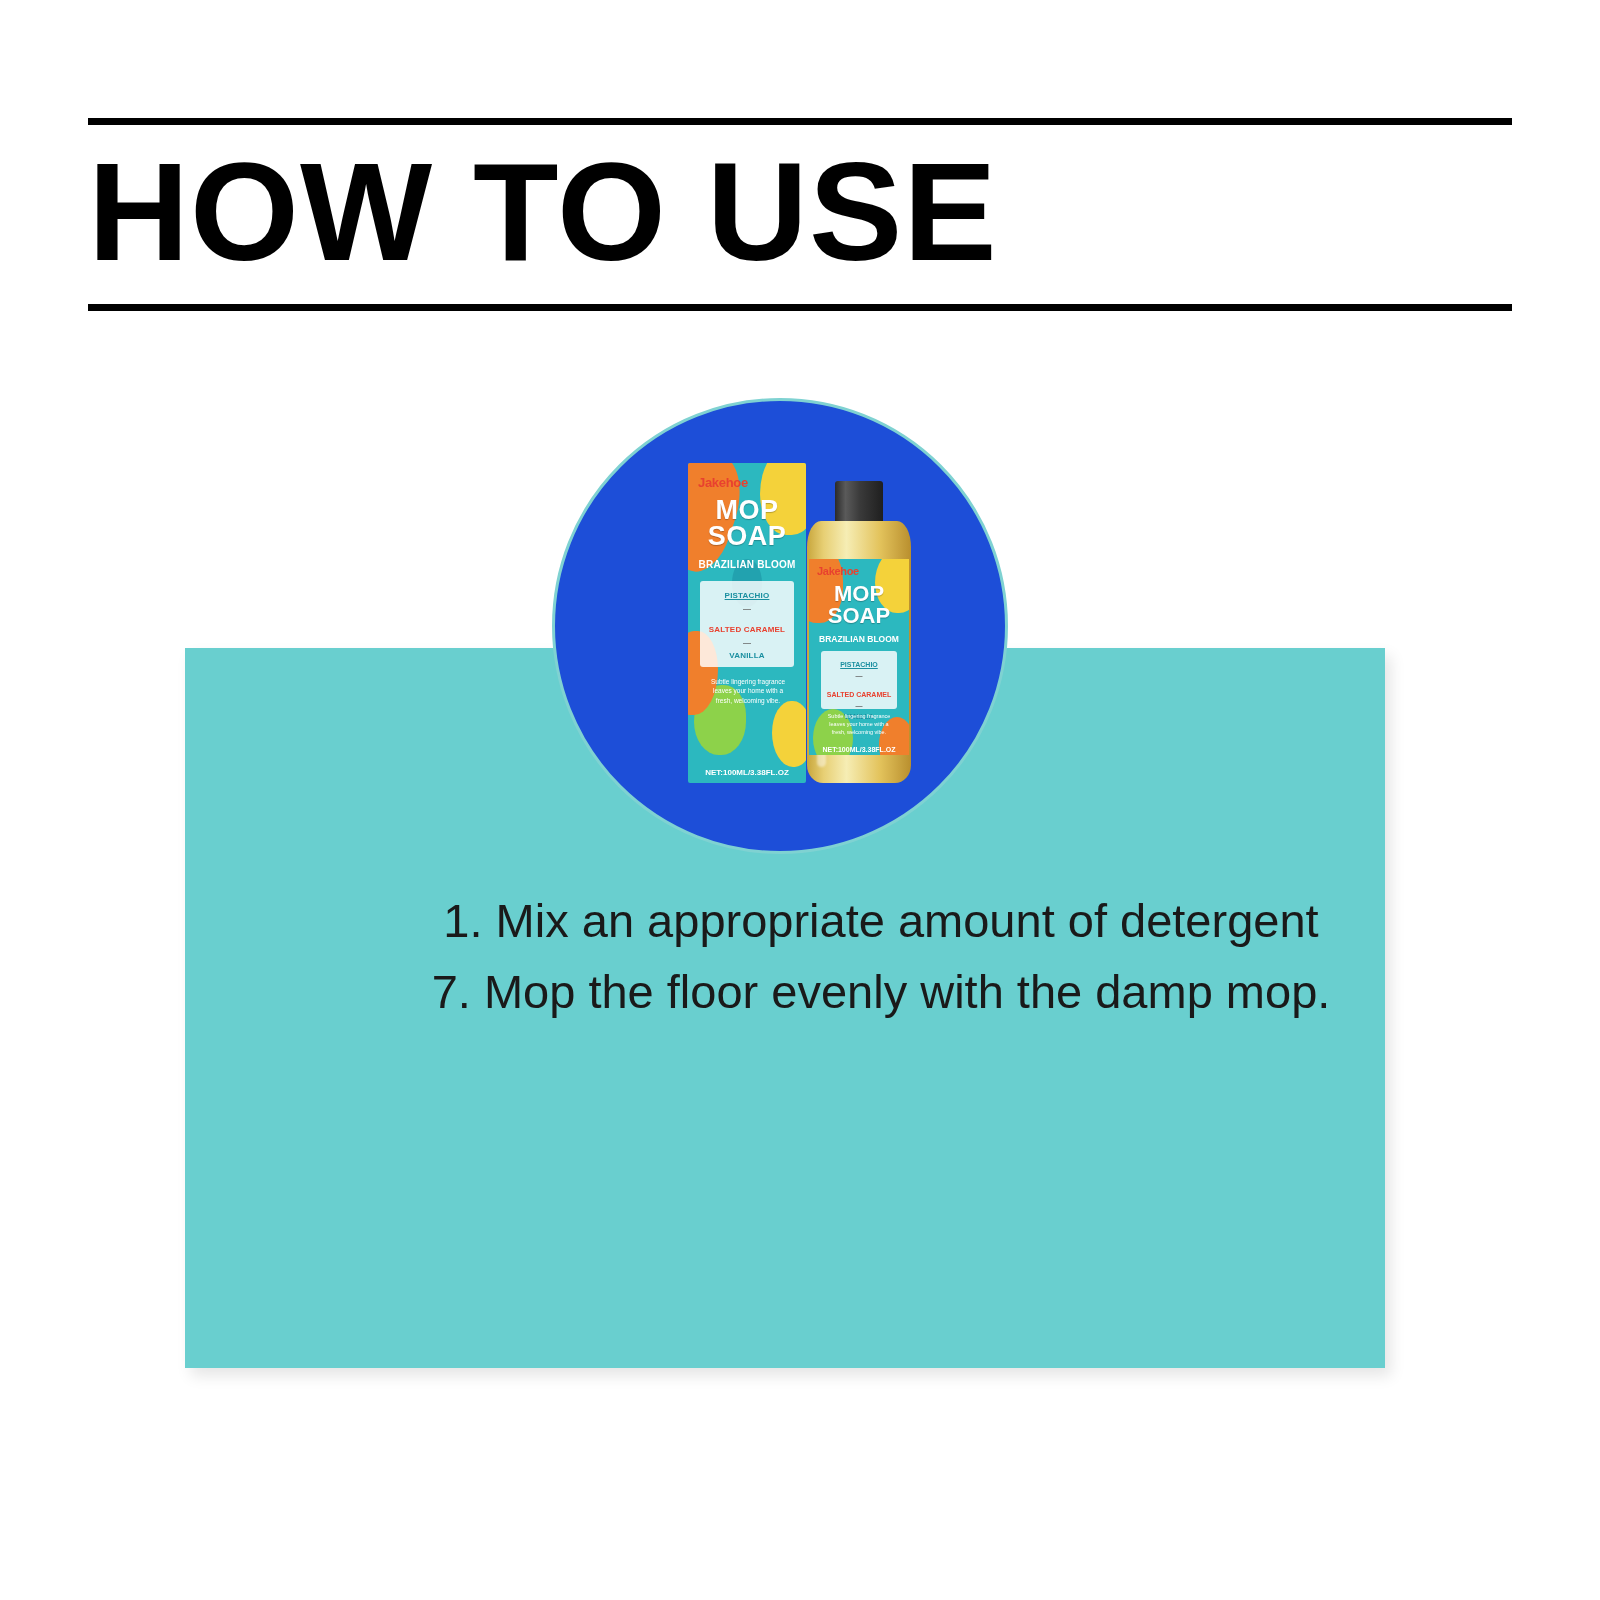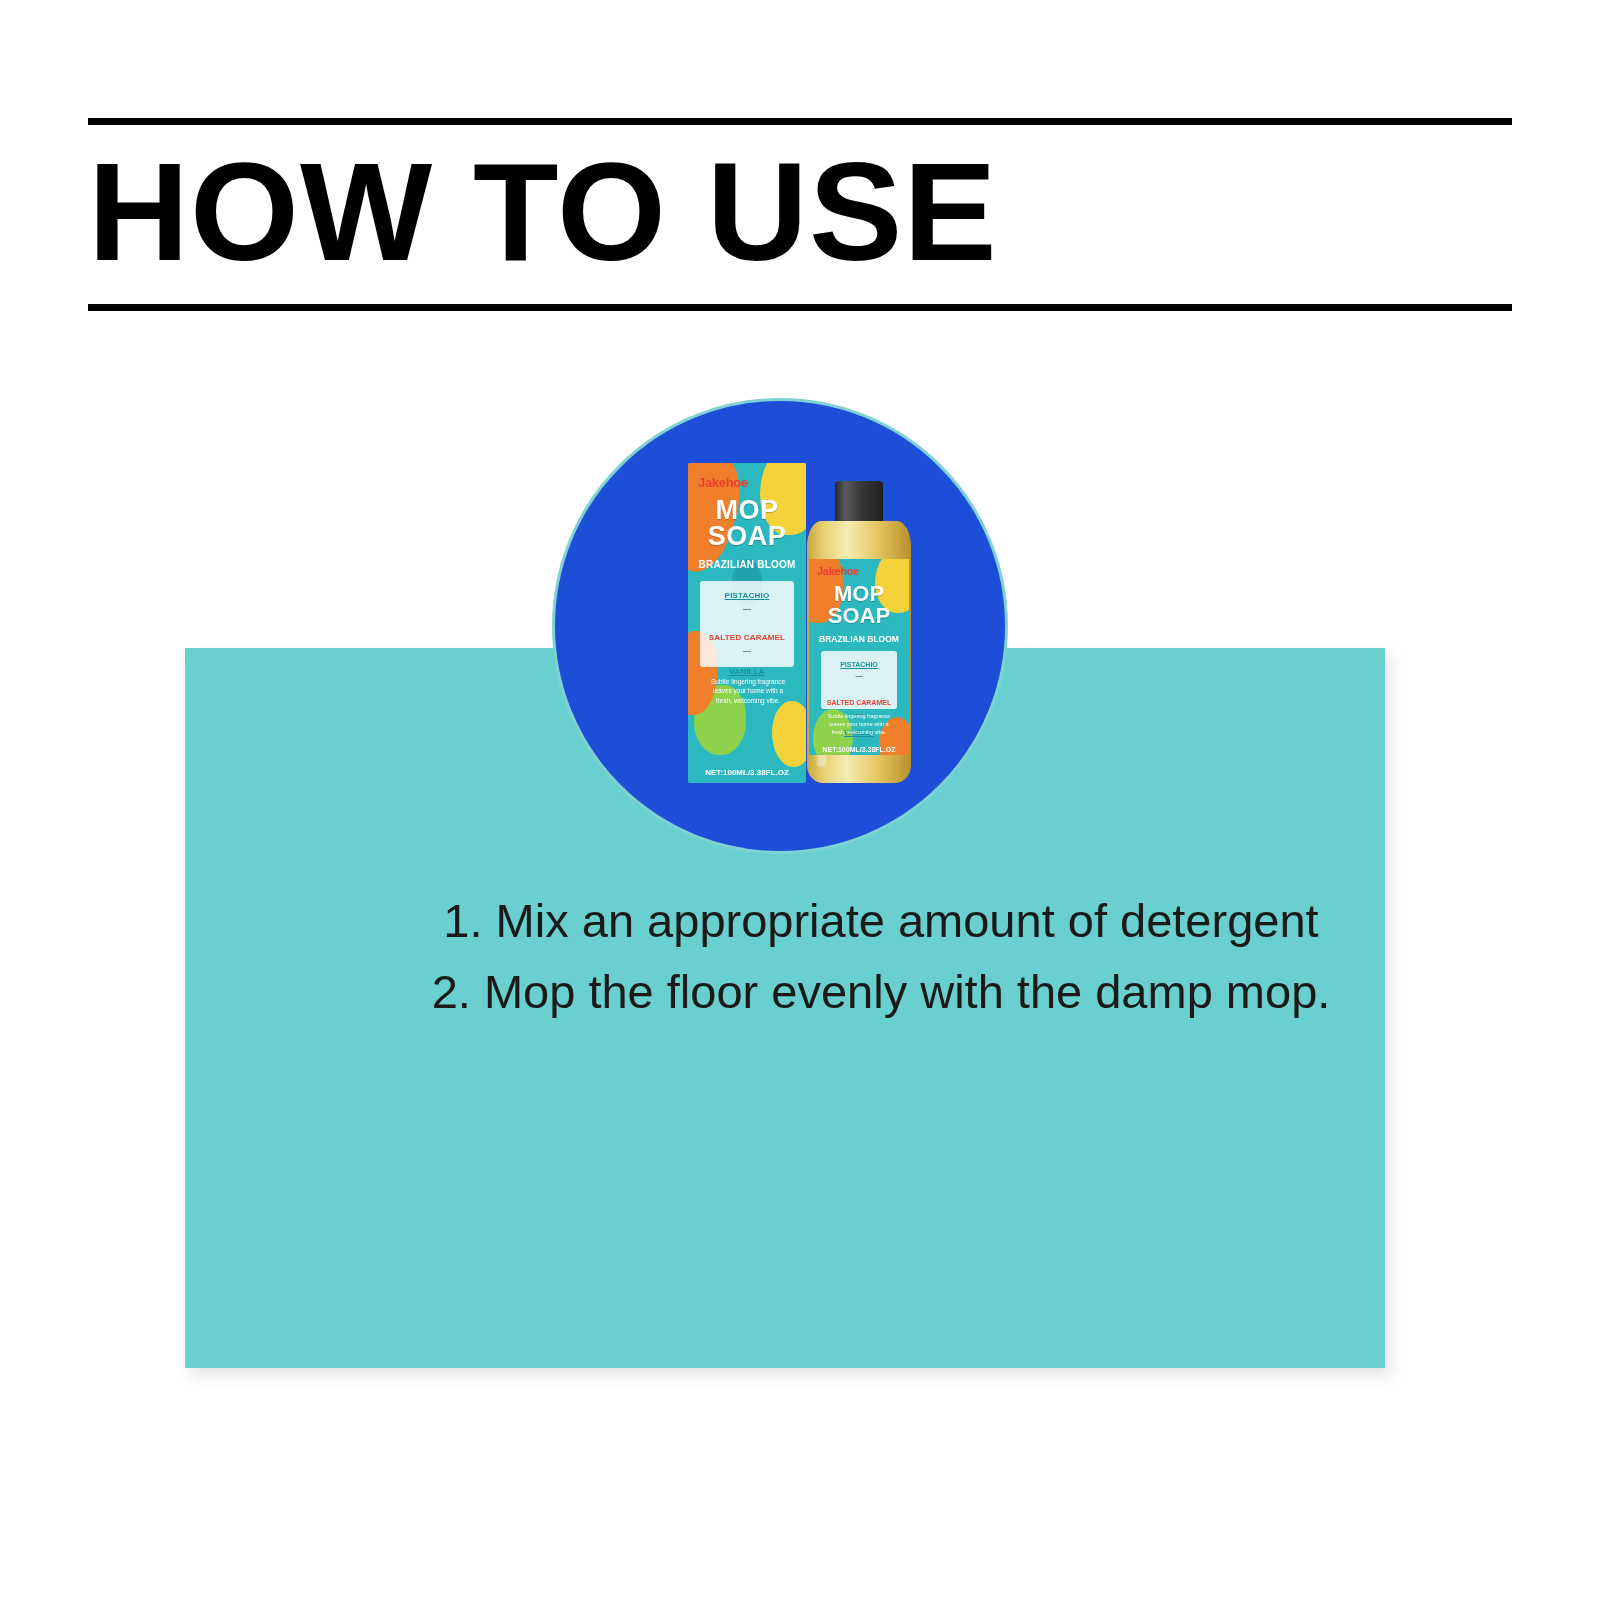--- a/index.html
+++ b/index.html
@@ -146,22 +146,22 @@
     border-radius: 3px;
   }
   #box-flavor-panel div {
     text-align: center;
     font-size: 8px;
     font-weight: 700;
     letter-spacing: .2px;
   }
   .fl-1 { color:#1a8fa0; margin-top: 10px; text-decoration: underline; }
   .fl-dash { color:#666; font-size: 7px; margin-top: 4px; }
-  .fl-2 { color:#e8412f; margin-top: 20px; }
-  .fl-3 { color:#1a8fa0; margin-top: 12px; text-decoration: underline; }
+  .fl-2 { color:#e8412f; margin-top: 12px; }
+  .fl-3 { color:#1a8fa0; margin-top: 4px; }
   #box-desc {
     position: absolute;
     left: 16px;
     top: 214px;
     width: 88px;
     text-align: center;
     font-size: 6.5px;
     line-height: 1.45;
     color: #ffffff;
   }
@@ -254,21 +254,21 @@
 <div id="title-block">
   <div id="title-rule-top"></div>
   <div id="page-title">HOW TO USE</div>
   <div id="title-rule-bottom"></div>
 </div>
 
 <div id="teal-panel"></div>
 
 <div id="instructions">
   <span class="line">1. Mix an appropriate amount of detergent</span>
-  <span class="line">2. Mop the floor evenly with the damp mop.</span>
+  <span class="line">7. Mop the floor evenly with the damp mop.</span>
 </div>
 
 <div id="product-circle">
 
   <div id="product-box">
     <span class="blob b1"></span>
     <span class="blob b2"></span>
     <span class="blob b3"></span>
     <span class="blob b4"></span>
     <span class="blob b5"></span>

